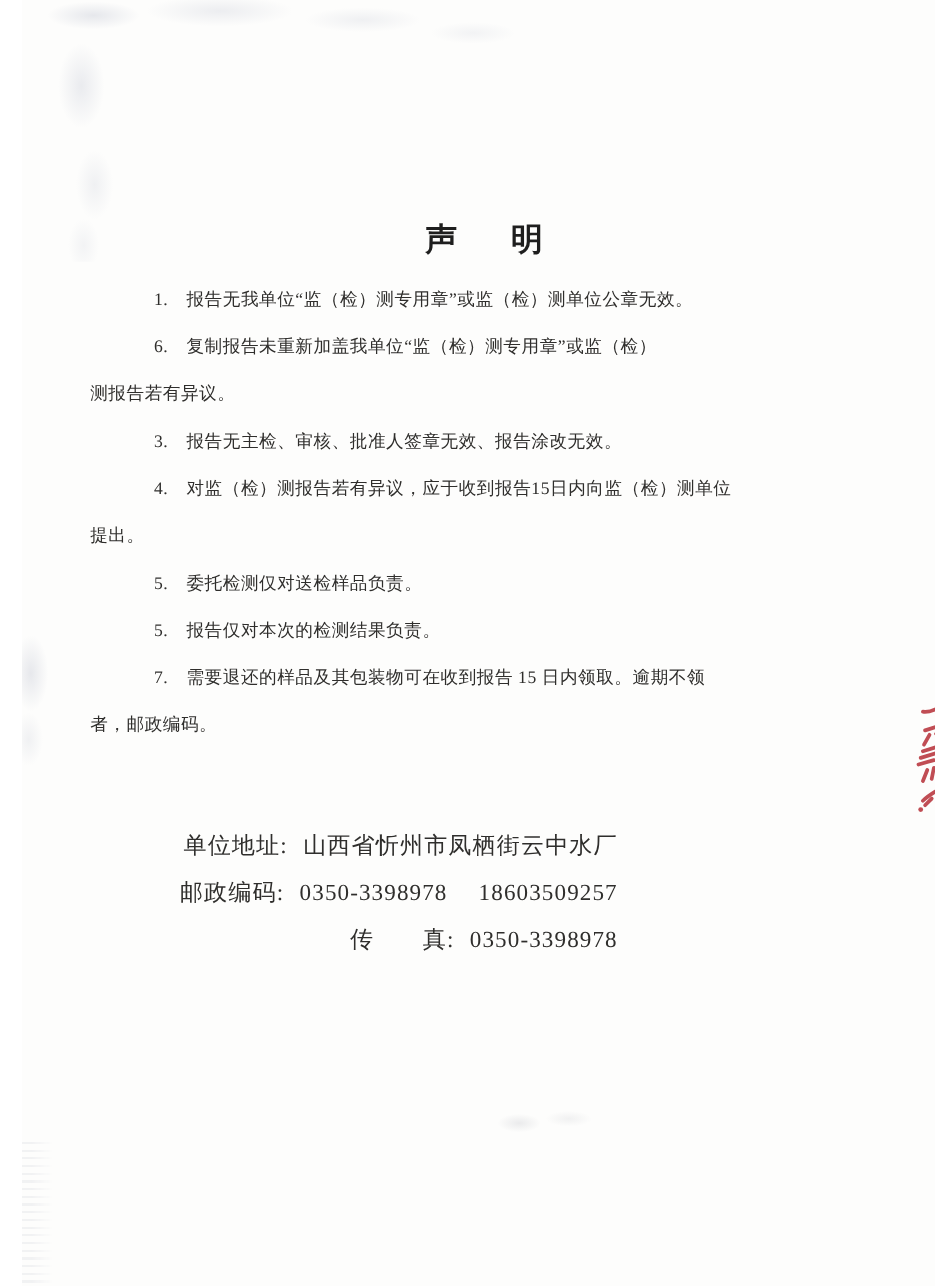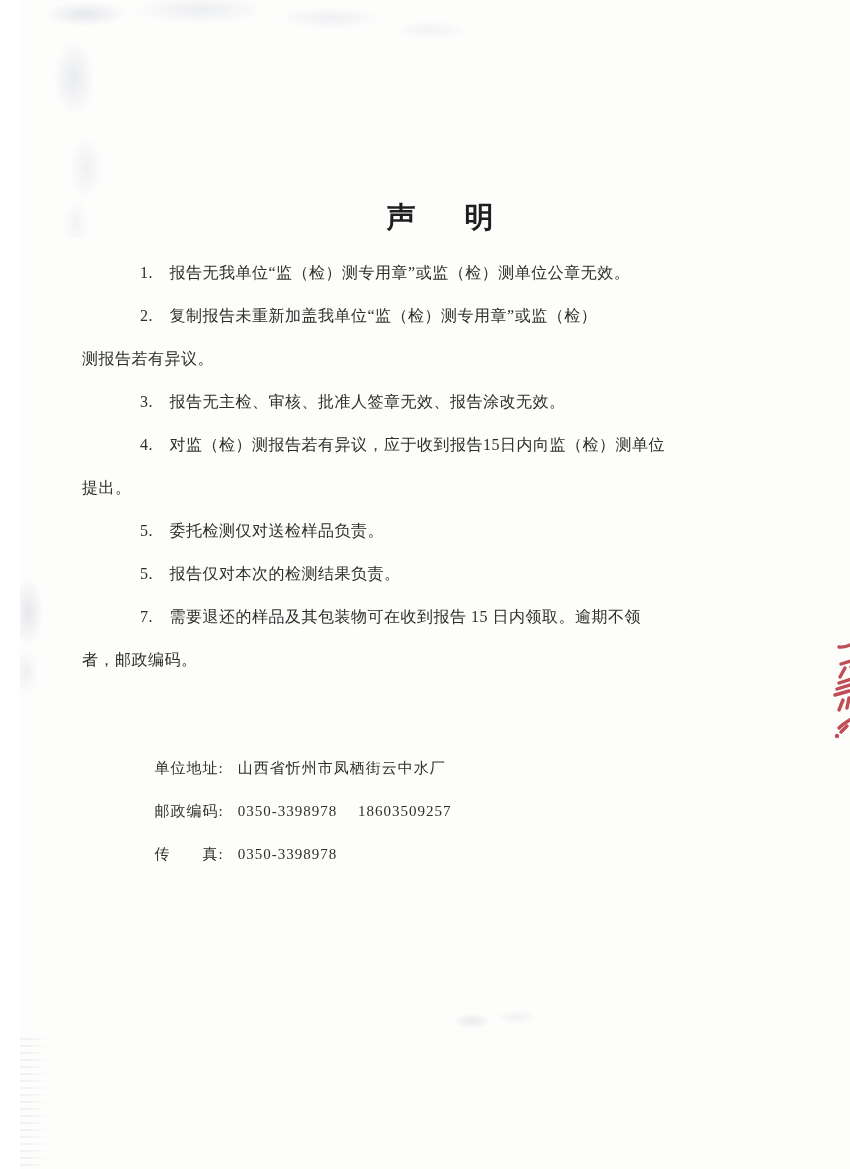--- a/index.html
+++ b/index.html
@@ -96,22 +96,23 @@
   }
   .line.indent { text-indent: 58px; }
 
   .contact {
     position: absolute;
     top: 704px; left: 112px;
   }
   .contact-row {
     height: 43px;
     line-height: 43px;
-    font-size: 15px;
+    font-size: 21px;
     white-space: pre;
+    text-align: right;
   }
   .contact-label { letter-spacing: 1px; }
   .contact-value { margin-left: 14px; letter-spacing: 1px; }
 </style>
 </head>
 <body>
 
 <div class="page">
 
   <div class="artifact artifact-top"></div>
@@ -135,21 +136,21 @@
     <path d="M25,72 L23,82"></path>
     <path d="M9,102 C15,96 23,92 30,88"></path>
     <path d="M11,106 L17,100"></path>
     <circle cx="7" cy="110" r="2.2" fill="currentColor" stroke="none"></circle>
   </svg>
 
   <h1 class="title">声　明</h1>
 
   <div class="statements">
     <div class="line indent">1.　报告无我单位“监（检）测专用章”或监（检）测单位公章无效。</div>
-    <div class="line indent">2.　复制报告未重新加盖我单位“监（检）测专用章”或监（检）</div>
+    <div class="line indent">6.　复制报告未重新加盖我单位“监（检）测专用章”或监（检）</div>
     <div class="line">测报告若有异议。</div>
     <div class="line indent">3.　报告无主检、审核、批准人签章无效、报告涂改无效。</div>
     <div class="line indent">4.　对监（检）测报告若有异议，应于收到报告15日内向监（检）测单位</div>
     <div class="line">提出。</div>
     <div class="line indent">5.　委托检测仅对送检样品负责。</div>
     <div class="line indent">5.　报告仅对本次的检测结果负责。</div>
     <div class="line indent">7.　需要退还的样品及其包装物可在收到报告 15 日内领取。逾期不领</div>
     <div class="line">者，邮政编码。</div>
   </div>
 

